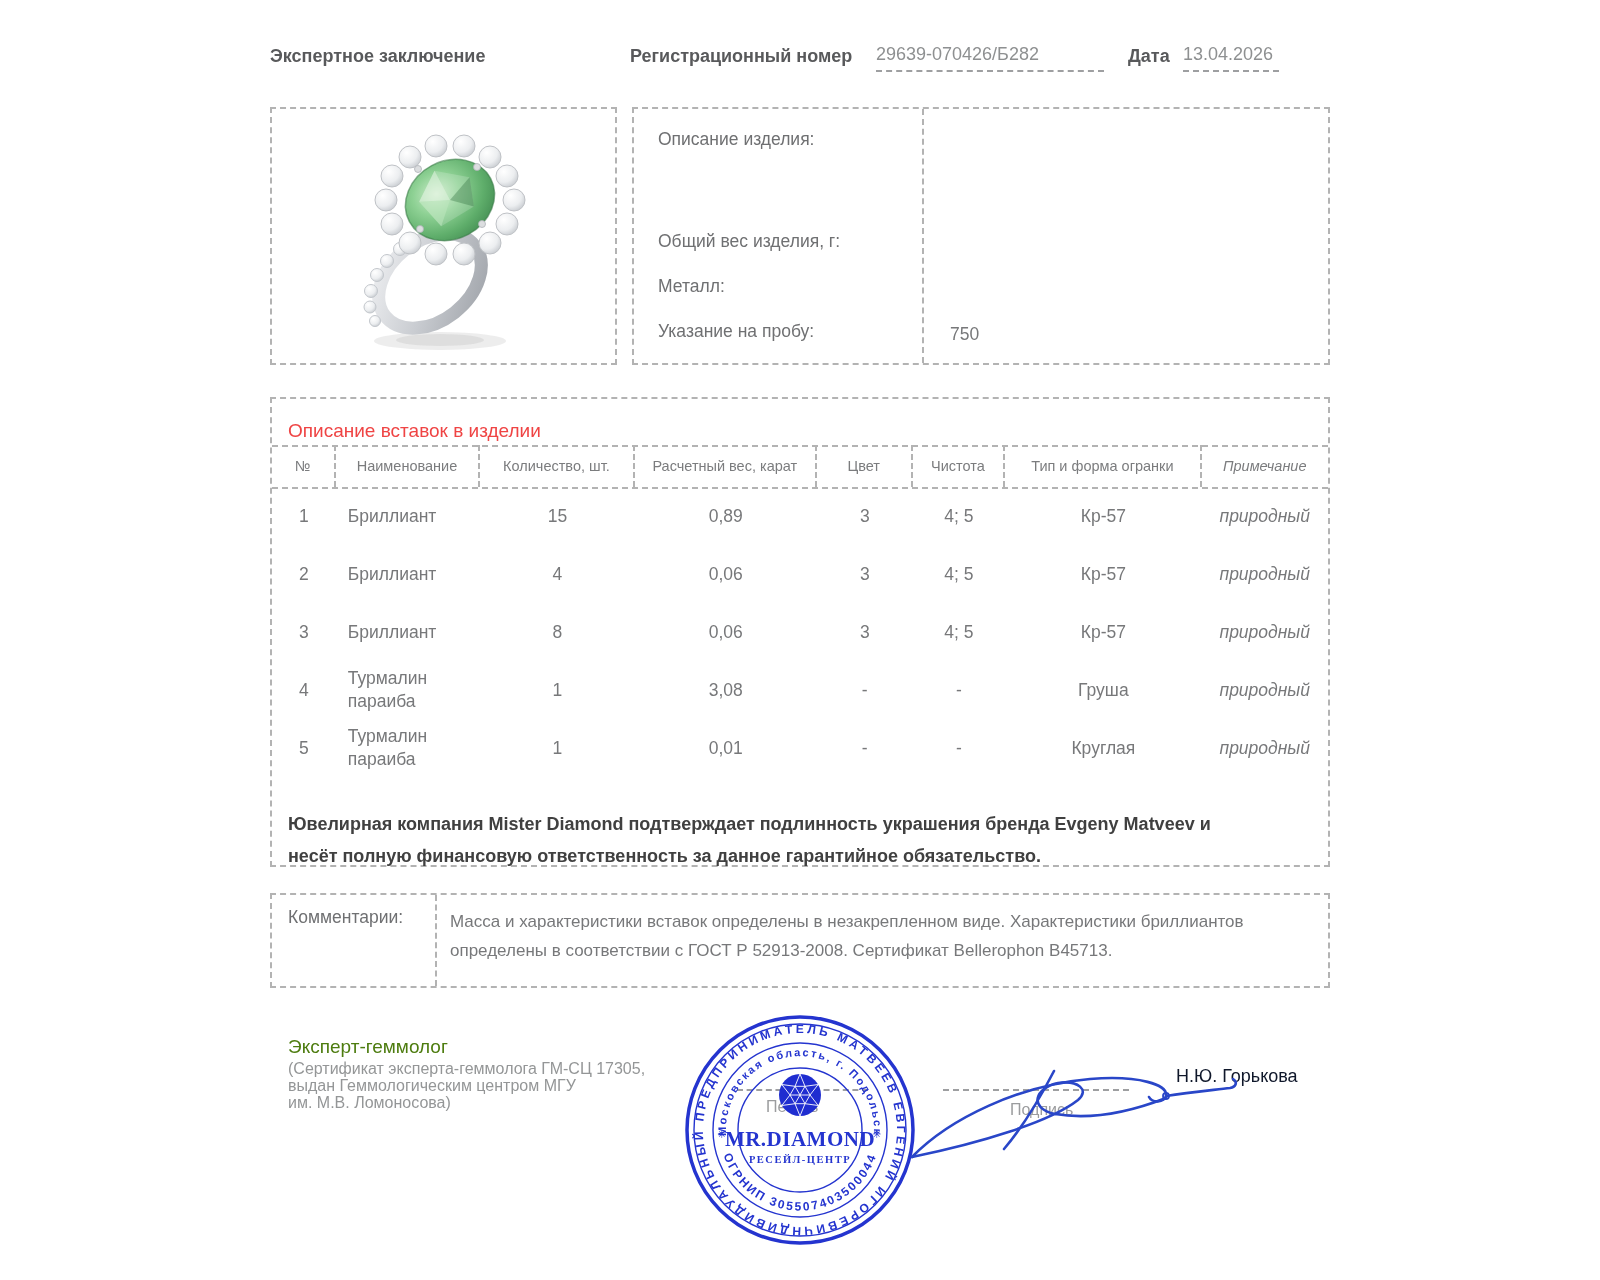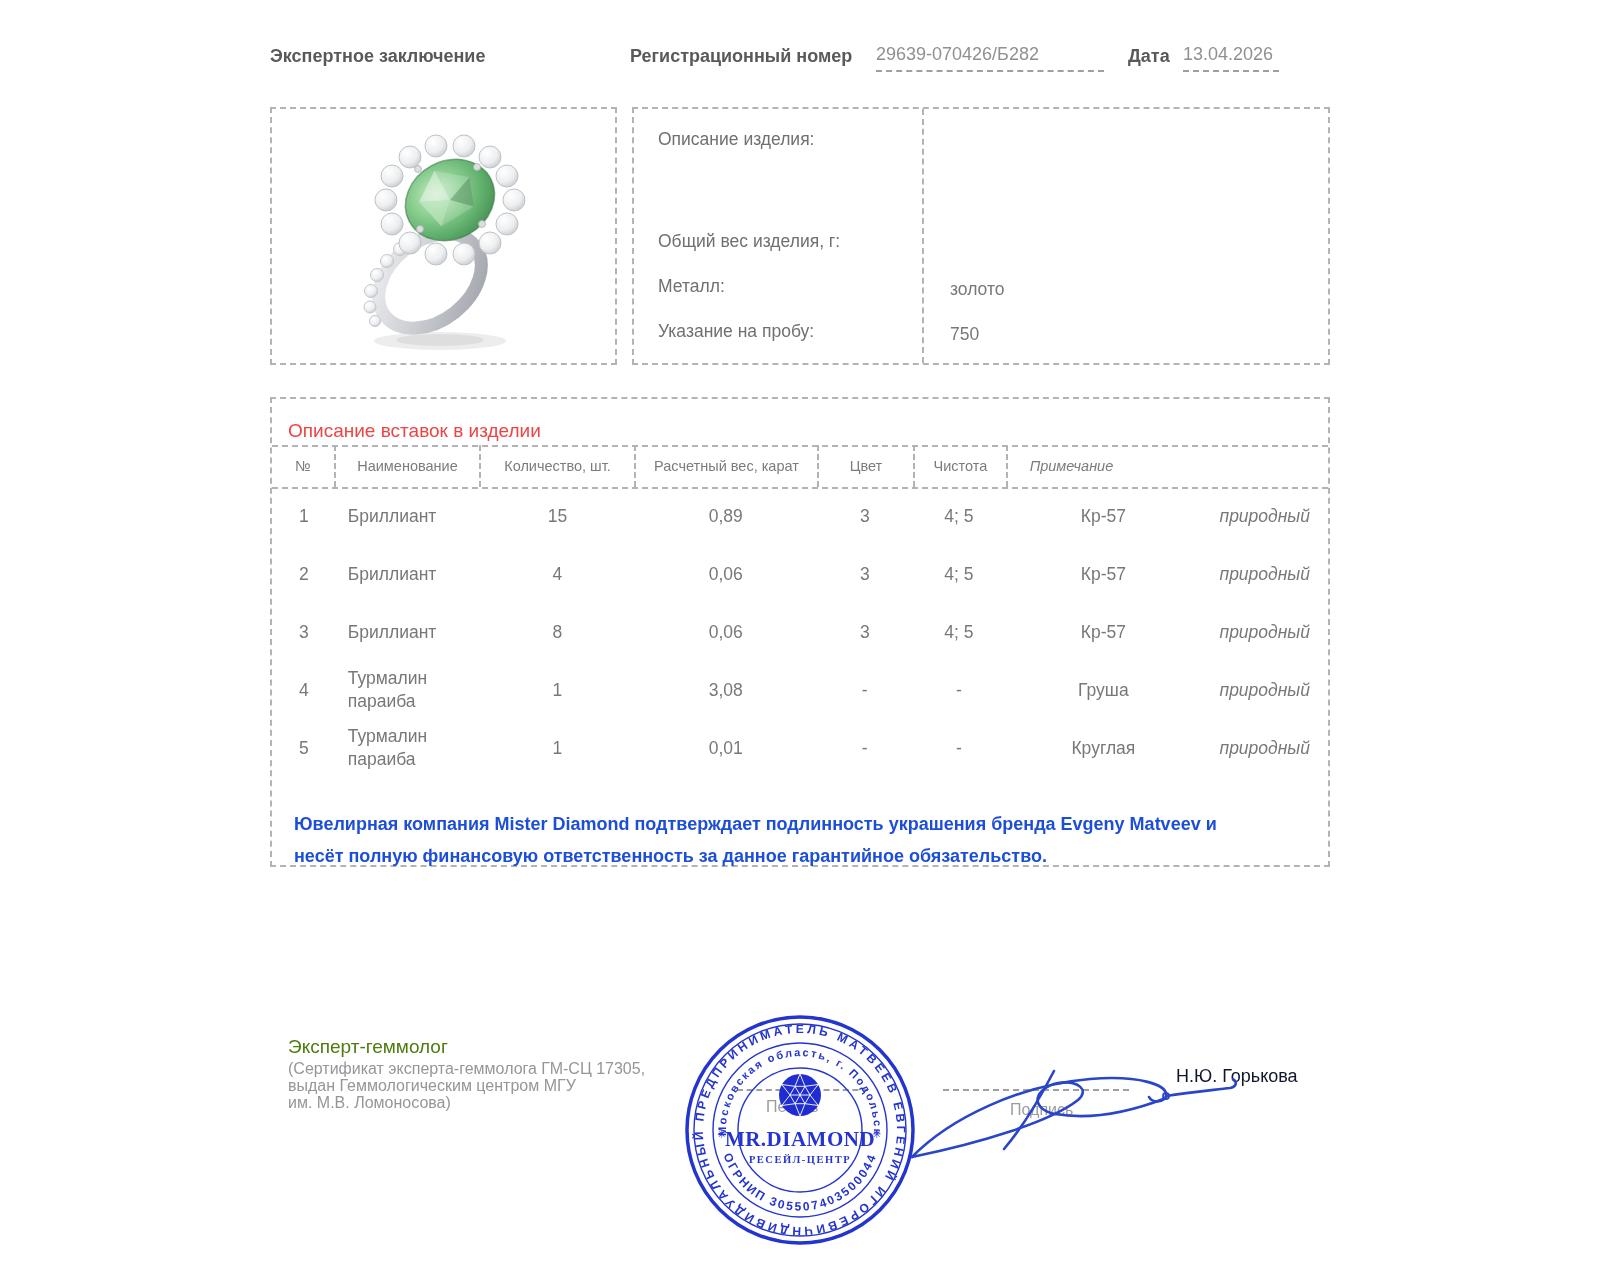--- a/index.html
+++ b/index.html
@@ -20,22 +20,22 @@
   .ins-hline{position:absolute;left:0;right:0;border-top:2px dashed #b3b3b3;}
   .hdr-row{position:absolute;left:0;right:0;top:46px;height:42px;display:flex;align-items:center;}
   .hdr-cell{font-size:14.5px;color:#7b7c7e;text-align:center;box-sizing:border-box;height:100%;
             display:flex;align-items:center;justify-content:center;border-right:2px dashed #b3b3b3;}
   .hdr-cell:last-child{border-right:none;}
   .body-rows{position:absolute;left:0;right:0;top:88px;}
   .t-row{display:flex;align-items:center;height:58px;}
   .t-cell{font-size:17.5px;color:#77787a;text-align:center;box-sizing:border-box;line-height:1.3;}
   .c0{width:64px;}.c1{width:145px;text-align:left;padding-left:12px;}.c2{width:155px;}
   .c3{width:183px;}.c4{width:96px;}.c5{width:93px;}.c6{width:197px;}.c7{width:127px;font-style:italic;}
-  .guarantee{position:absolute;left:22px;top:409px;width:965px;font-size:18px;font-weight:bold;
-             color:#1d4ed8;line-height:32px;}
+  .guarantee{position:absolute;left:16px;top:409px;width:965px;font-size:18px;font-weight:bold;
+             color:#404040;line-height:32px;}
   
   .com-divider{position:absolute;left:163px;top:0;bottom:0;border-left:2px dashed #b3b3b3;}
   .com-label{position:absolute;left:16px;top:12px;font-size:17.5px;color:#6f7072;}
   .com-text{position:absolute;left:178px;top:12px;width:855px;font-size:17px;color:#77787a;line-height:29px;}
   
   .expert-title{font-size:19px;color:#4d7c0f;}
   .expert-cert{font-size:16px;color:#949697;line-height:17px;}
   .sig-line{border-top:2px dashed #9e9fa1;height:0;}
   .under-label{font-size:16px;color:#9b9c9e;}
   .expert-name{font-size:18px;color:#0f172a;}
@@ -123,35 +123,35 @@
           <circle cx="146" cy="60" r="3.5"></circle>
       </g>
     </svg>
   </div>
 
   <div class="abs dashed-box" style="left:632px;top:107px;width:698px;height:258px;">
     <div class="desc-divider"></div>
     <div class="desc-label" style="top:20px;">Описание изделия:</div>
     <div class="desc-label" style="top:122px;">Общий вес изделия, г:</div>
     <div class="desc-label" style="top:167px;">Металл:</div>
-    <div class="desc-value" style="top:167px;">золото</div>
     <div class="desc-label" style="top:212px;">Указание на пробу:</div>
     <div class="desc-value" style="top:212px;">750</div>
   </div>
 
   <div class="abs dashed-box" style="left:270px;top:397px;width:1060px;height:470px;">
     <div class="ins-title">Описание вставок в изделии</div>
     <div class="ins-hline" style="top:46px;"></div>
     <div class="hdr-row">
       <div class="hdr-cell c0">№</div>
       <div class="hdr-cell c1" style="text-align:center;padding-left:0;justify-content:center;">Наименование</div>
       <div class="hdr-cell c2">Количество, шт.</div>
       <div class="hdr-cell c3">Расчетный вес, карат</div>
       <div class="hdr-cell c4">Цвет</div>
       <div class="hdr-cell c5">Чистота</div>
+      <div class="hdr-cell c6">Тип и форма огранки</div>
       <div class="hdr-cell c7">Примечание</div>
     </div>
     <div class="ins-hline" style="top:88px;"></div>
     <div class="body-rows">
       <div class="t-row">
         <div class="t-cell c0">1</div>
         <div class="t-cell c1">Бриллиант</div>
         <div class="t-cell c2">15</div>
         <div class="t-cell c3">0,89</div>
         <div class="t-cell c4">3</div>
@@ -196,20 +196,25 @@
         <div class="t-cell c3">0,01</div>
         <div class="t-cell c4">-</div>
         <div class="t-cell c5">-</div>
         <div class="t-cell c6">Круглая</div>
         <div class="t-cell c7">природный</div>
       </div>
     </div>
     <div class="guarantee">Ювелирная компания Mister Diamond подтверждает подлинность украшения бренда Evgeny Matveev и несёт полную финансовую ответственность за данное гарантийное обязательство.</div>
   </div>
 
+  <div class="abs dashed-box" style="left:270px;top:893px;width:1060px;height:95px;">
+    <div class="com-divider"></div>
+    <div class="com-label">Комментарии:</div>
+    <div class="com-text">Масса и характеристики вставок определены в незакрепленном виде. Характеристики бриллиантов определены в соответствии с ГОСТ Р 52913-2008. Сертификат Bellerophon B45713.</div>
+  </div>
 
   <div class="abs expert-title" style="left:288px;top:1036px;">Эксперт-геммолог</div>
   <div class="abs expert-cert" style="left:288px;top:1060px;">
     <div>(Сертификат эксперта-геммолога ГМ-СЦ 17305,</div>
     <div>выдан Геммологическим центром МГУ</div>
     <div>им. М.В. Ломоносова)</div>
   </div>
 
   <div class="abs sig-line" style="left:737px;top:1089px;width:131px;"></div>
   <div class="abs sig-line" style="left:943px;top:1089px;width:186px;"></div>

